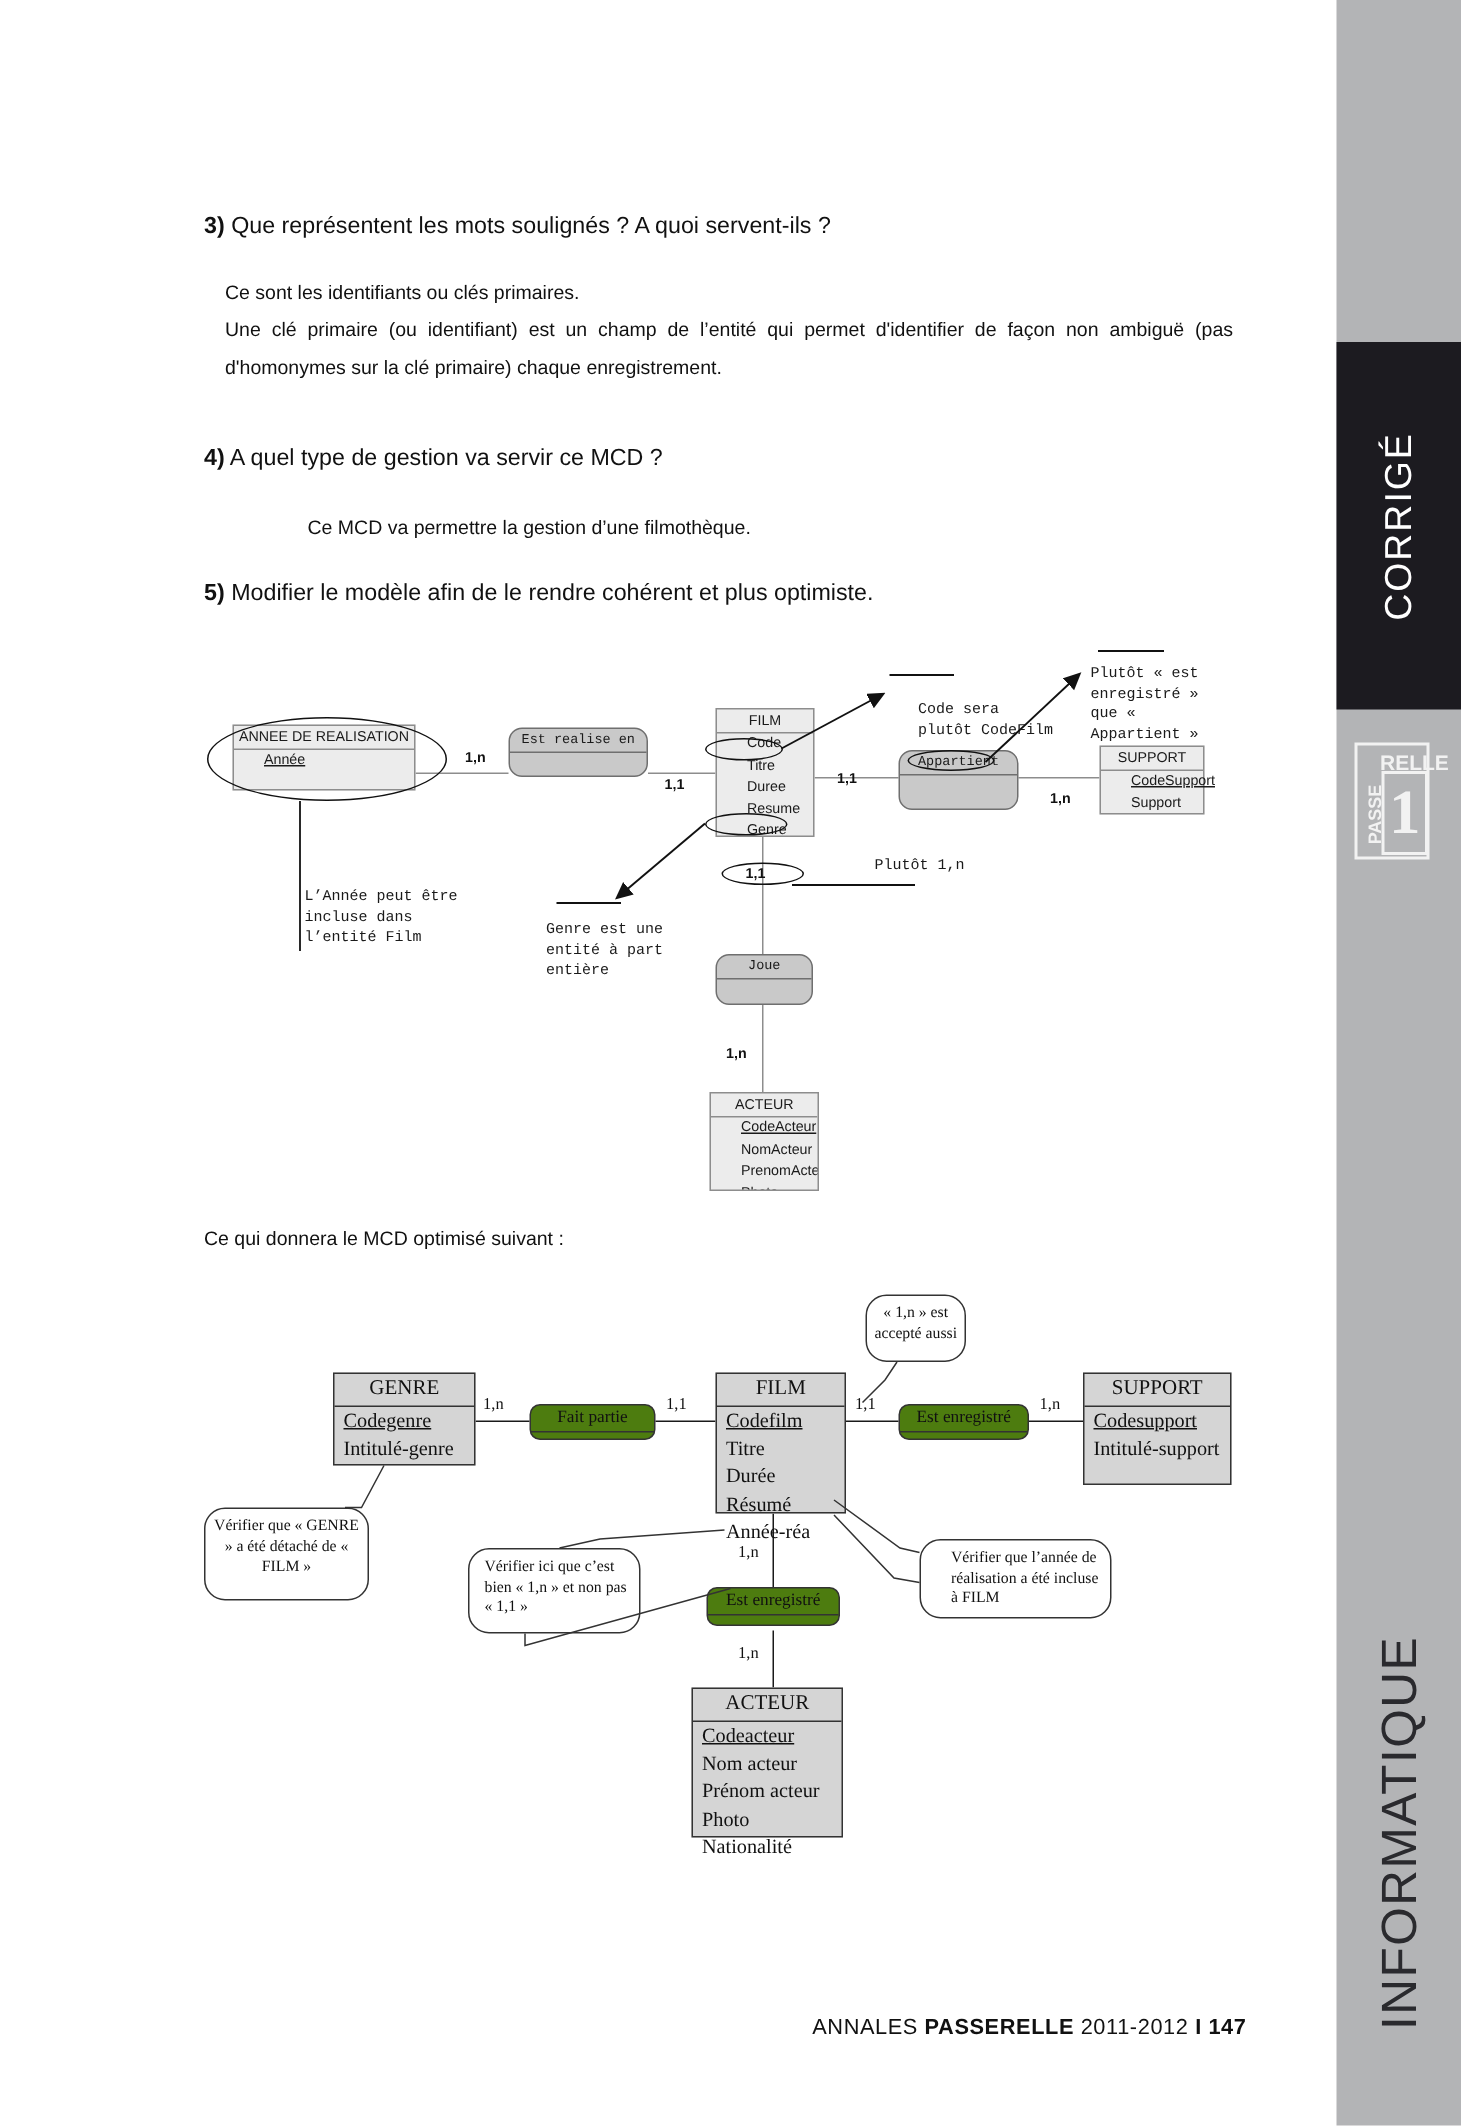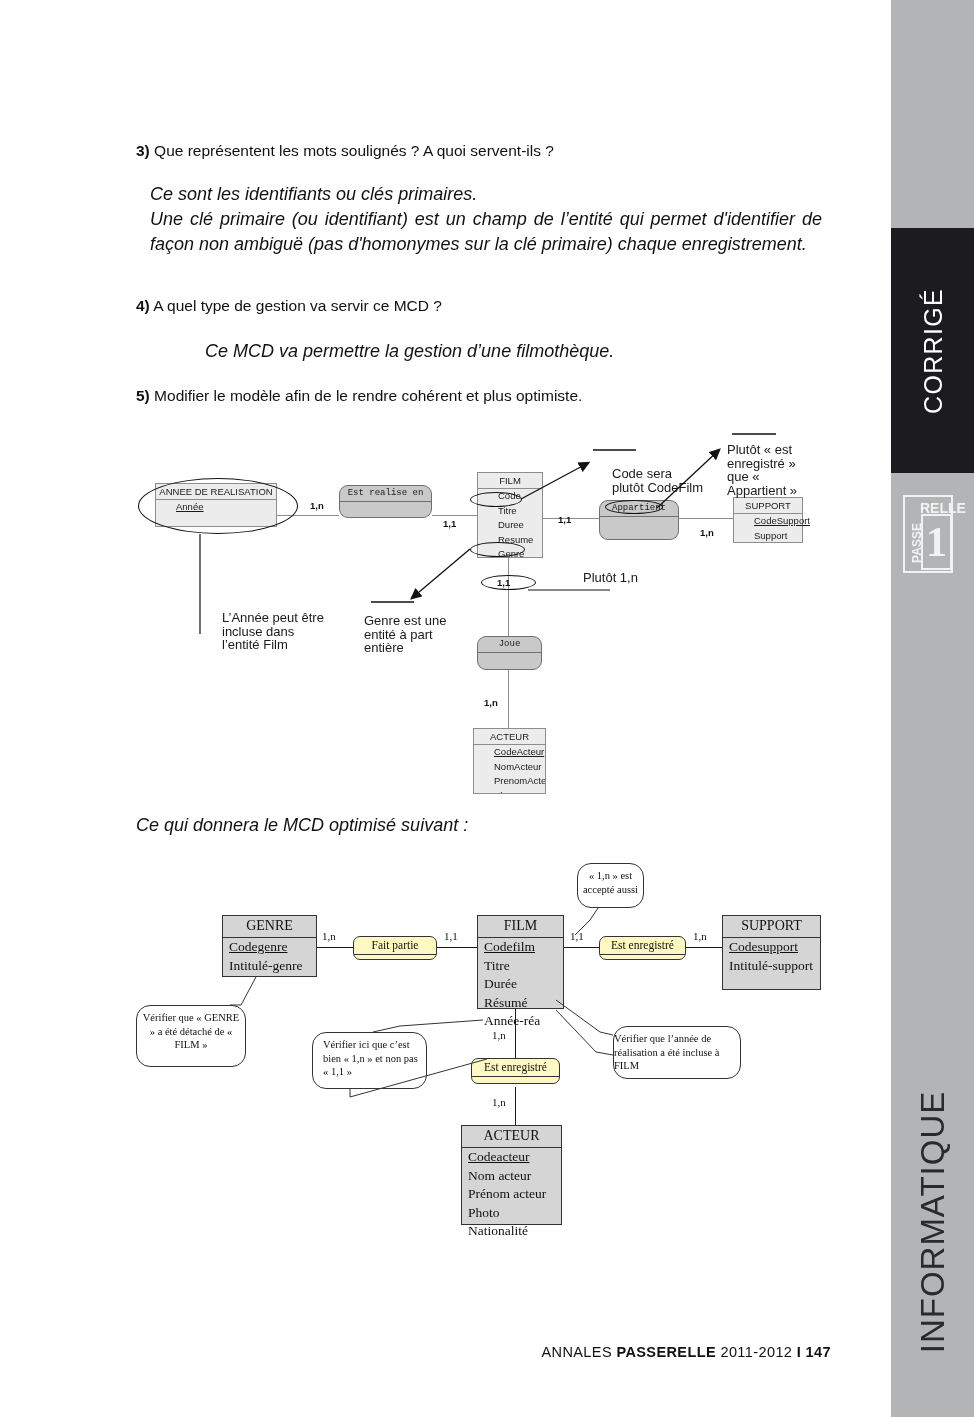--- a/index.html
+++ b/index.html
@@ -25,22 +25,22 @@
       box-sizing:border-box;color:#f2f2f2;font-size:42px;font-weight:bold;line-height:52px;text-align:center;
       font-family:"Liberation Serif",serif;}
 
   #info-text{position:absolute;left:50%;top:1222px;transform:translate(-50%,-50%) rotate(-90deg);
      white-space:nowrap;color:#2a2a2e;font-size:33px;letter-spacing:1px;font-weight:400;
      font-family:"Liberation Sans",sans-serif;}
 
   
   .q{position:absolute;font-size:15.5px;line-height:25px;font-family:"Liberation Sans",sans-serif;color:#111;}
   .q b{font-weight:bold;}
-  .para{position:absolute;font-size:18px;line-height:25px;text-align:justify;
-        font-family:"Liberation Sans",sans-serif;color:#111;font-style:italic;}
+  .para{position:absolute;font-size:13px;line-height:25px;text-align:justify;
+        font-family:"Liberation Sans",sans-serif;color:#111;}
 
   
   .diagram{position:absolute;}
   .entity{position:absolute;border:1px solid #8d8d8d;background:#ececec;box-sizing:border-box;}
   .entity .ehead{text-align:center;border-bottom:1px solid #8d8d8d;}
   .entity .eattr{}
   .u{text-decoration:underline;}
 
   .rel{position:absolute;background:#c9c9c9;border:1px solid #6f6f6f;border-radius:9px;box-sizing:border-box;}
   .rel .rtop{text-align:center;border-bottom:1px solid #6f6f6f;box-sizing:border-box;}
@@ -49,29 +49,29 @@
   .line{position:absolute;background:#8d8d8d;}
   .line-dark{position:absolute;background:#1a1a1a;}
 
   
   .d1 .entity{font-size:9.5px;font-family:"Liberation Sans",sans-serif;color:#1a1a1a;}
   .d1 .entity .ehead{font-size:9.5px;padding:2px 0 2px;}
   .d1 .entity .eattr{padding:1px 20px;line-height:12.5px;}
   .d1 .rel{font-size:9px;font-family:Liberation Mono, monospace;color:#1a1a1a;}
   .d1 .rel .rtop{font-size:9px;padding:2px 0 3px;}
   .d1 .card{font-size:9.5px;font-weight:bold;font-family:"Liberation Sans",sans-serif;color:#111;}
-  .d1 .note{font-size:13px;line-height:13.5px;font-family:Liberation Sans, sans-serif;color:#1a1a1a;}
+  .d1 .note{font-size:10px;line-height:13.5px;font-family:Liberation Mono, monospace;color:#1a1a1a;}
 
   .ellipse{position:absolute;border:1.6px solid #111;border-radius:50%;box-sizing:border-box;}
 
   
   .d2 .entity{font-family:"Liberation Serif",serif;color:#111;background:#d5d5d5;border:1px solid #333;}
   .d2 .entity .ehead{font-size:14px;padding:2px 0 3px;border-bottom:1px solid #333;}
   .d2 .entity .eattr{font-size:13.5px;padding:1px 6px;line-height:16.5px;}
-  .d2 .rel{font-family:"Liberation Serif",serif;color:#111;background:#fef9c3;border:1px solid #333;
+  .d2 .rel{font-family:"Liberation Serif",serif;color:#111;background:#4d7c0f;border:1px solid #333;
            border-radius:7px;}
   .d2 .rel .rtop{font-size:11.5px;padding:2px 0 3px;border-bottom:1px solid #333;}
   .d2 .card{font-size:11px;font-family:"Liberation Serif",serif;color:#111;}
   .callout{position:absolute;border:1px solid #333;border-radius:14px;background:#fff;
       font-family:"Liberation Serif",serif;font-size:10.5px;line-height:13.5px;color:#111;
       text-align:center;box-sizing:border-box;padding:5px 4px;}
 
   #footer{position:absolute;left:0;top:1344px;width:891px;text-align:right;padding-right:60px;
      box-sizing:border-box;font-size:14.5px;letter-spacing:.4px;font-family:"Liberation Sans",sans-serif;color:#111;}
   #footer b{font-weight:bold;}
@@ -171,21 +171,21 @@
     <div class="eattr">PrenomActeur</div>
     <div class="eattr">Photo</div>
   </div>
 
   <div class="lbl card" style="left:310px;top:500px;">1,n</div>
   <div class="lbl card" style="left:443px;top:518px;">1,1</div>
   <div class="lbl card" style="left:558px;top:514px;">1,1</div>
   <div class="lbl card" style="left:700px;top:527px;">1,n</div>
   <div class="lbl card" style="left:484px;top:697px;">1,n</div>
 
-  <div class="lbl note" style="left:222px;top:592px;width:110px;white-space:normal;margin-top:19px;">L’Année peut être incluse dans l’entité Film</div>
+  <div class="lbl note" style="left:203px;top:592px;width:110px;white-space:normal;">L’Année peut être incluse dans l’entité Film</div>
   <div class="lbl note" style="left:364px;top:614px;width:90px;white-space:normal;">Genre est une entité à part entière</div>
   <div class="lbl note" style="left:612px;top:457px;width:95px;white-space:normal;margin-top:10px;">Code sera plutôt CodeFilm</div>
   <div class="lbl note" style="left:727px;top:443px;width:86px;white-space:normal;">Plutôt « est enregistré » que « Appartient »</div>
   <div class="lbl note" style="left:583px;top:571px;">Plutôt 1,n</div>
 
   <svg class="ovl" width="974" height="1417">
     <defs>
       <marker id="ah" markerWidth="9" markerHeight="9" refX="7" refY="4.2" orient="auto">
         <path d="M0,0 L9,4.2 L0,8.4 z" fill="#111"></path>
       </marker>
@@ -260,21 +260,21 @@
   <div class="lbl card" style="left:322px;top:930px;">1,n</div>
   <div class="lbl card" style="left:444px;top:930px;">1,1</div>
   <div class="lbl card" style="left:570px;top:930px;">1,1</div>
   <div class="lbl card" style="left:693px;top:930px;">1,n</div>
   <div class="lbl card" style="left:492px;top:1029px;">1,n</div>
   <div class="lbl card" style="left:492px;top:1096px;">1,n</div>
 
   <div class="callout" style="left:136px;top:1005px;width:110px;height:62px;">Vérifier que « GENRE » a été détaché de « FILM »</div>
   <div class="callout" style="left:312px;top:1032px;width:115px;height:57px;text-align:left;padding-left:10px;">Vérifier ici que c’est bien « 1,n » et non pas « 1,1 »</div>
   <div class="callout" style="left:577px;top:863px;width:67px;height:45px;">« 1,n » est accepté aussi</div>
-  <div class="callout" style="left:613px;top:1026px;width:128px;height:53px;text-align:left;padding-left:0;">Vérifier que l’année de réalisation a été incluse à FILM</div>
+  <div class="callout" style="left:613px;top:1026px;width:128px;height:53px;text-align:left;padding-left:20px;">Vérifier que l’année de réalisation a été incluse à FILM</div>
 
   <svg class="ovl" width="974" height="1417">
     <path d="M 230,1005 L 241,1005 L 256,977" stroke="#333" stroke-width="1" fill="none"></path>
     <path d="M 373,1032 L 400,1026 L 483,1020" stroke="#333" stroke-width="1" fill="none"></path>
     <path d="M 350,1089 L 350,1097 L 487,1059" stroke="#333" stroke-width="1" fill="none"></path>
     <path d="M 598,908 L 590,920 L 575,935" stroke="#333" stroke-width="1" fill="none"></path>
     <path d="M 613,1035 L 600,1032 L 556,1000" stroke="#333" stroke-width="1" fill="none"></path>
     <path d="M 613,1055 L 596,1052 L 556,1010" stroke="#333" stroke-width="1" fill="none"></path>
   </svg>
 </div>

